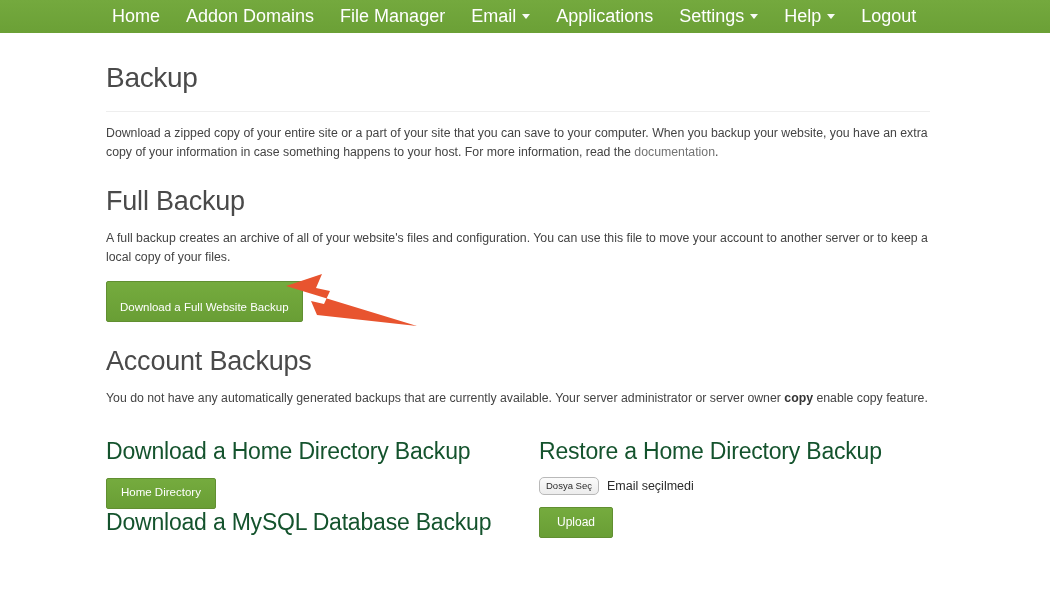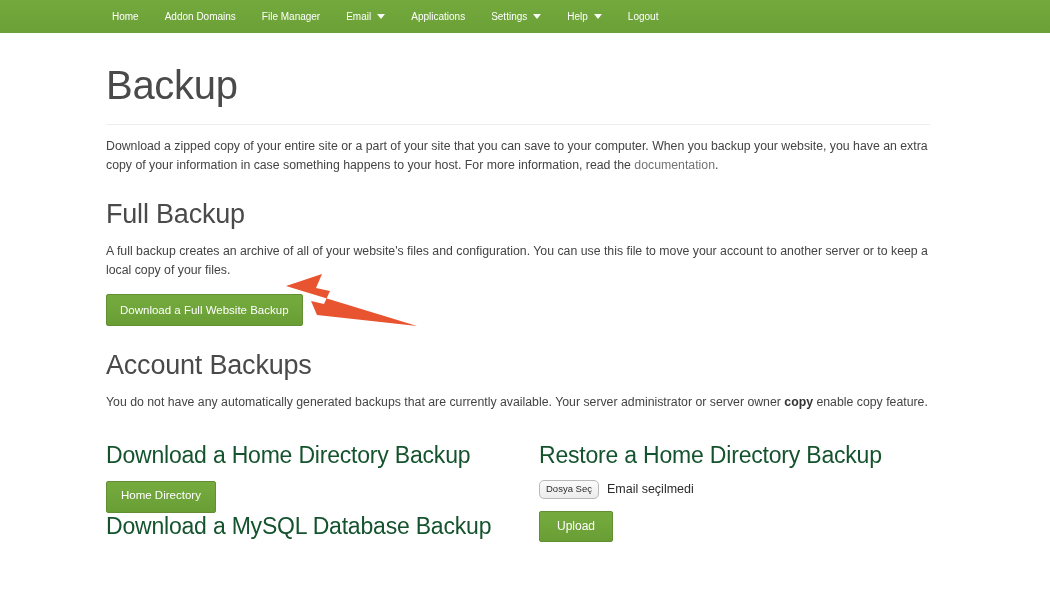--- a/index.html
+++ b/index.html
@@ -21,21 +21,21 @@
     height: 33px;
     background: #6fa539;
     background: linear-gradient(to bottom, #74a93e 0%, #6ba036 100%);
     display: flex;
     align-items: center;
     padding-left: 112px;
     box-sizing: border-box;
   }
   .nav-item {
     color: #ffffff;
-    font-size: 10px;
+    font-size: 18px;
     line-height: 33px;
     margin-right: 26px;
     white-space: nowrap;
     display: flex;
     align-items: center;
     cursor: pointer;
   }
   .nav-item:last-child { margin-right: 0; }
   .nav-caret {
     display: inline-block;
@@ -49,21 +49,21 @@
   }
 
   
   .page {
     padding: 0 0 0 106px;
     box-sizing: border-box;
     position: relative;
   }
 
   h1.page-title {
-    font-size: 40px;
+    font-size: 28px;
     font-weight: 400;
     color: #4a4a4a;
     margin: 30px 0 0 0;
     letter-spacing: -0.3px;
     line-height: 1.1;
   }
 
   .intro-rule {
     border: 0;
     border-top: 1px solid #eeeeee;
@@ -102,21 +102,21 @@
     letter-spacing: -0.2px;
   }
 
   .btn-green {
     display: inline-block;
     background: #6fa539;
     background: linear-gradient(to bottom, #75ab3e 0%, #699e35 100%);
     border: 1px solid #618f31;
     color: #ffffff;
     font-size: 11.5px;
-    padding: 10px 13px 8px 13px;
+    padding: 20px 13px 8px 13px;
     border-radius: 2px;
     cursor: pointer;
     line-height: 1;
     box-sizing: border-box;
     white-space: nowrap;
   }
   .btn-full { margin-top: 14px; }
   .btn-home-dir { margin-top: 12px; padding: 8px 14px 10px 14px; }
   .btn-upload { margin-top: 12px; padding: 8px 17px 9px 17px; font-size: 12px; }
 

